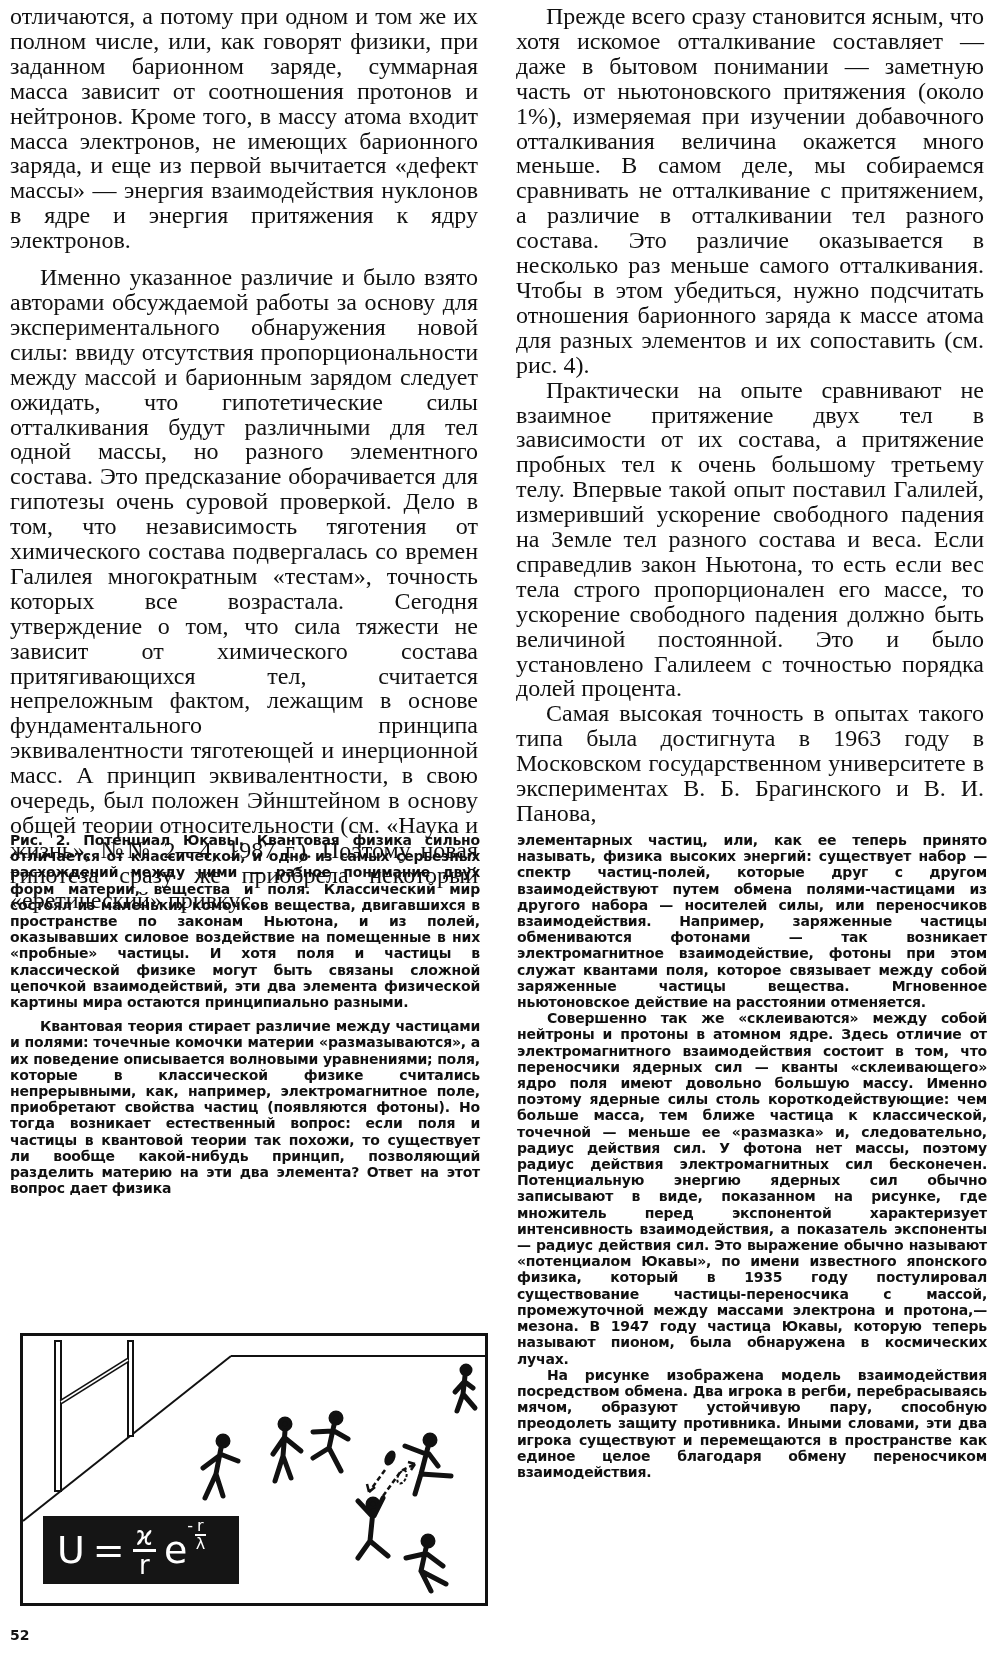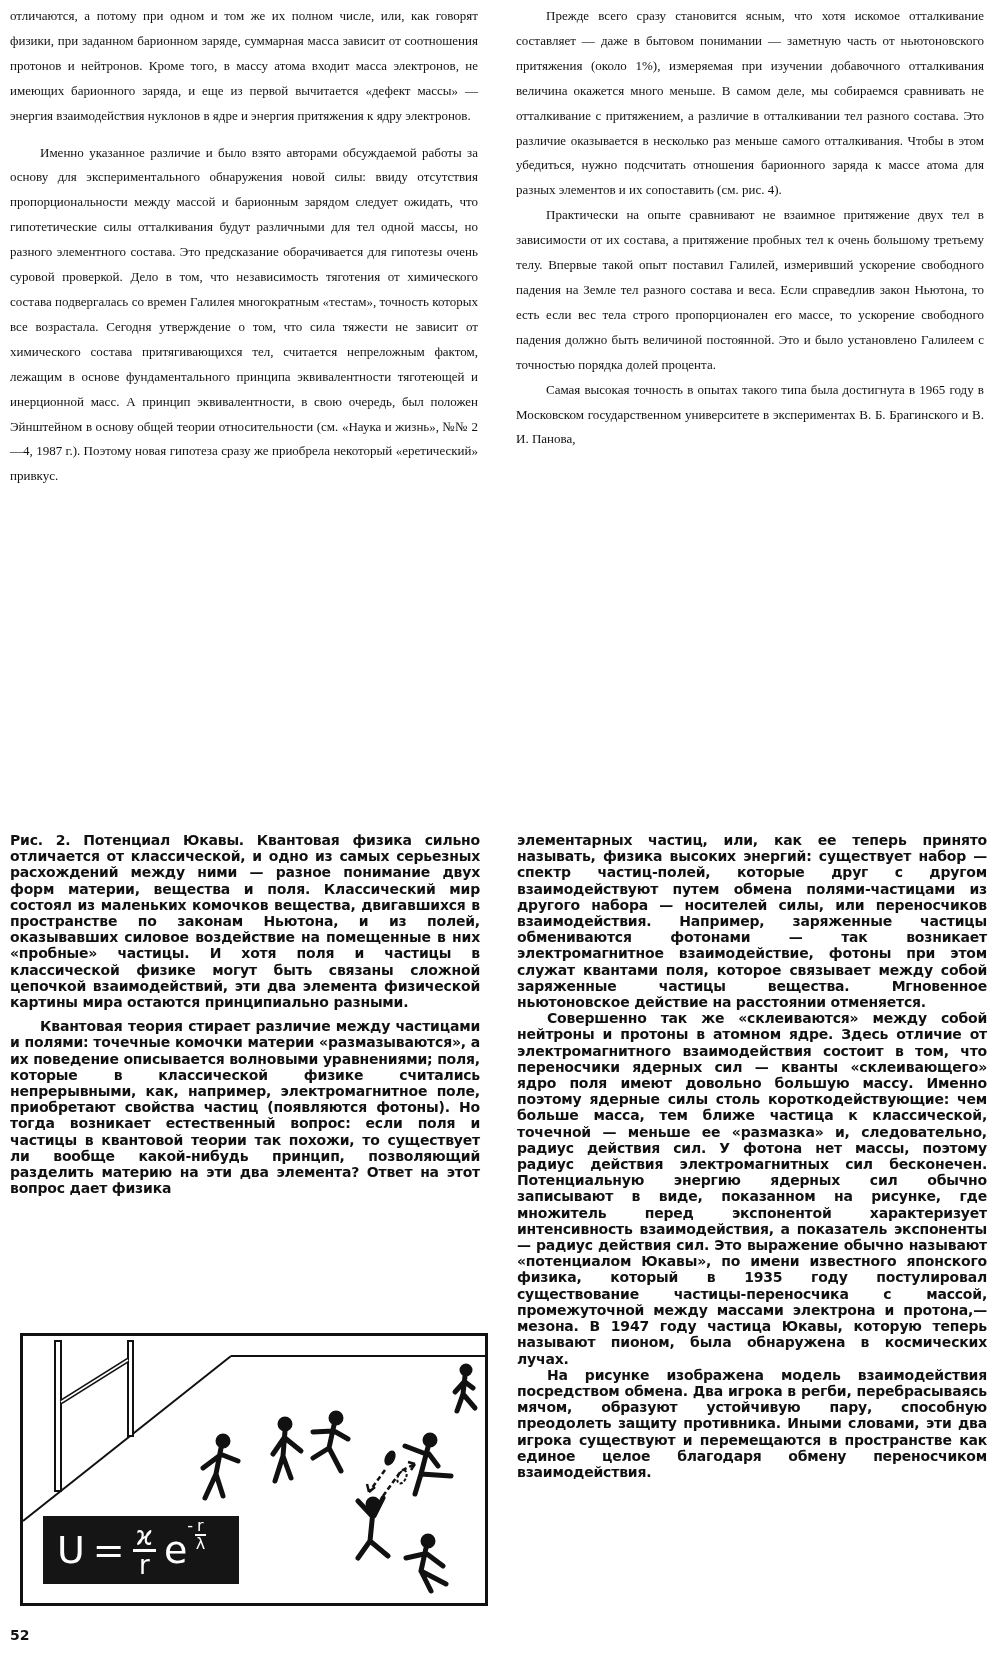--- a/index.html
+++ b/index.html
@@ -3,21 +3,21 @@
 <meta charset="utf-8">
 <style>
   html, body { margin: 0; padding: 0; background: #ffffff; }
   body {
     width: 1000px; height: 1667px; position: relative; overflow: hidden;
     color: #111111;
   }
   .col { position: absolute; text-align: justify; }
   .serif {
     font-family: "Liberation Serif", "DejaVu Serif", serif;
-    font-size: 13px; line-height: 24.9px;
+    font-size: 24px; line-height: 24.9px;
   }
   .sans {
     font-family: "DejaVu Sans", "Liberation Sans", sans-serif;
     font-weight: bold; font-size: 14px; line-height: 16.2px;
     letter-spacing: -0.2px;
   }
   .col p { margin: 0; }
   .indent { text-indent: 30px; }
   .gap { margin-top: 12px !important; }
   #col-left-top { left: 10px; top: 4px; width: 468px; }
@@ -44,21 +44,21 @@
 <body>
 
 <div id="col-left-top" class="col serif">
   <p>отличаются, а потому при одном и том же их полном числе, или, как говорят физики, при заданном барионном заряде, суммарная масса зависит от соотношения протонов и нейтронов. Кроме того, в массу атома входит масса электронов, не имеющих барионного заряда, и еще из первой вычитается «дефект массы» — энергия взаимодействия нуклонов в ядре и энергия притяжения к ядру электронов.</p>
   <p class="indent gap">Именно указанное различие и было взято авторами обсуждаемой работы за основу для экспериментального обнаружения новой силы: ввиду отсутствия пропорциональности между массой и барионным зарядом следует ожидать, что гипотетические силы отталкивания будут различными для тел одной массы, но разного элементного состава. Это предсказание оборачивается для гипотезы очень суровой проверкой. Дело в том, что независимость тяготения от химического состава подвергалась со времен Галилея многократным «тестам», точность которых все возрастала. Сегодня утверждение о том, что сила тяжести не зависит от химического состава притягивающихся тел, считается непреложным фактом, лежащим в основе фундаментального принципа эквивалентности тяготеющей и инерционной масс. А принцип эквивалентности, в свою очередь, был положен Эйнштейном в основу общей теории относительности (см. «Наука и жизнь», №№ 2—4, 1987 г.). Поэтому новая гипотеза сразу же приобрела некоторый «еретический» привкус.</p>
 </div>
 
 <div id="col-right-top" class="col serif">
   <p class="indent">Прежде всего сразу становится ясным, что хотя искомое отталкивание составляет — даже в бытовом понимании — заметную часть от ньютоновского притяжения (около 1%), измеряемая при изучении добавочного отталкивания величина окажется много меньше. В самом деле, мы собираемся сравнивать не отталкивание с притяжением, а различие в отталкивании тел разного состава. Это различие оказывается в несколько раз меньше самого отталкивания. Чтобы в этом убедиться, нужно подсчитать отношения барионного заряда к массе атома для разных элементов и их сопоставить (см. рис. 4).</p>
   <p class="indent">Практически на опыте сравнивают не взаимное притяжение двух тел в зависимости от их состава, а притяжение пробных тел к очень большому третьему телу. Впервые такой опыт поставил Галилей, измеривший ускорение свободного падения на Земле тел разного состава и веса. Если справедлив закон Ньютона, то есть если вес тела строго пропорционален его массе, то ускорение свободного падения должно быть величиной постоянной. Это и было установлено Галилеем с точностью порядка долей процента.</p>
-  <p class="indent">Самая высокая точность в опытах такого типа была достигнута в 1965 году в Московском государственном университете в экспериментах В. Б. Брагинского и В. И. Панова,</p>
+  <p class="indent">Самая высокая точность в опытах такого типа была достигнута в 1963 году в Московском государственном университете в экспериментах В. Б. Брагинского и В. И. Панова,</p>
 </div>
 
 <div id="caption-left" class="col sans">
   <p>Рис. 2. Потенциал Юкавы. Квантовая физика сильно отличается от классической, и одно из самых серьезных расхождений между ними — разное понимание двух форм материи, вещества и поля. Классический мир состоял из маленьких комочков вещества, двигавшихся в пространстве по законам Ньютона, и из полей, оказывавших силовое воздействие на помещенные в них «пробные» частицы. И хотя поля и частицы в классической физике могут быть связаны сложной цепочкой взаимодействий, эти два элемента физической картины мира остаются принципиально разными.</p>
   <p class="indent" style="margin-top:8px">Квантовая теория стирает различие между частицами и полями: точечные комочки материи «размазываются», а их поведение описывается волновыми уравнениями; поля, которые в классической физике считались непрерывными, как, например, электромагнитное поле, приобретают свойства частиц (появляются фотоны). Но тогда возникает естественный вопрос: если поля и частицы в квантовой теории так похожи, то существует ли вообще какой-нибудь принцип, позволяющий разделить материю на эти два элемента? Ответ на этот вопрос дает физика</p>
 </div>
 
 <div id="caption-right" class="col sans">
   <p>элементарных частиц, или, как ее теперь принято называть, физика высоких энергий: существует набор — спектр частиц-полей, которые друг с другом взаимодействуют путем обмена полями-частицами из другого набора — носителей силы, или переносчиков взаимодействия. Например, заряженные частицы обмениваются фотонами — так возникает электромагнитное взаимодействие, фотоны при этом служат квантами поля, которое связывает между собой заряженные частицы вещества. Мгновенное ньютоновское действие на расстоянии отменяется.</p>
   <p class="indent">Совершенно так же «склеиваются» между собой нейтроны и протоны в атомном ядре. Здесь отличие от электромагнитного взаимодействия состоит в том, что переносчики ядерных сил — кванты «склеивающего» ядро поля имеют довольно большую массу. Именно поэтому ядерные силы столь короткодействующие: чем больше масса, тем ближе частица к классической, точечной — меньше ее «размазка» и, следовательно, радиус действия сил. У фотона нет массы, поэтому радиус действия электромагнитных сил бесконечен. Потенциальную энергию ядерных сил обычно записывают в виде, показанном на рисунке, где множитель перед экспонентой характеризует интенсивность взаимодействия, а показатель экспоненты — радиус действия сил. Это выражение обычно называют «потенциалом Юкавы», по имени известного японского физика, который в 1935 году постулировал существование частицы-переносчика с массой, промежуточной между массами электрона и протона,— мезона. В 1947 году частица Юкавы, которую теперь называют пионом, была обнаружена в космических лучах.</p>

